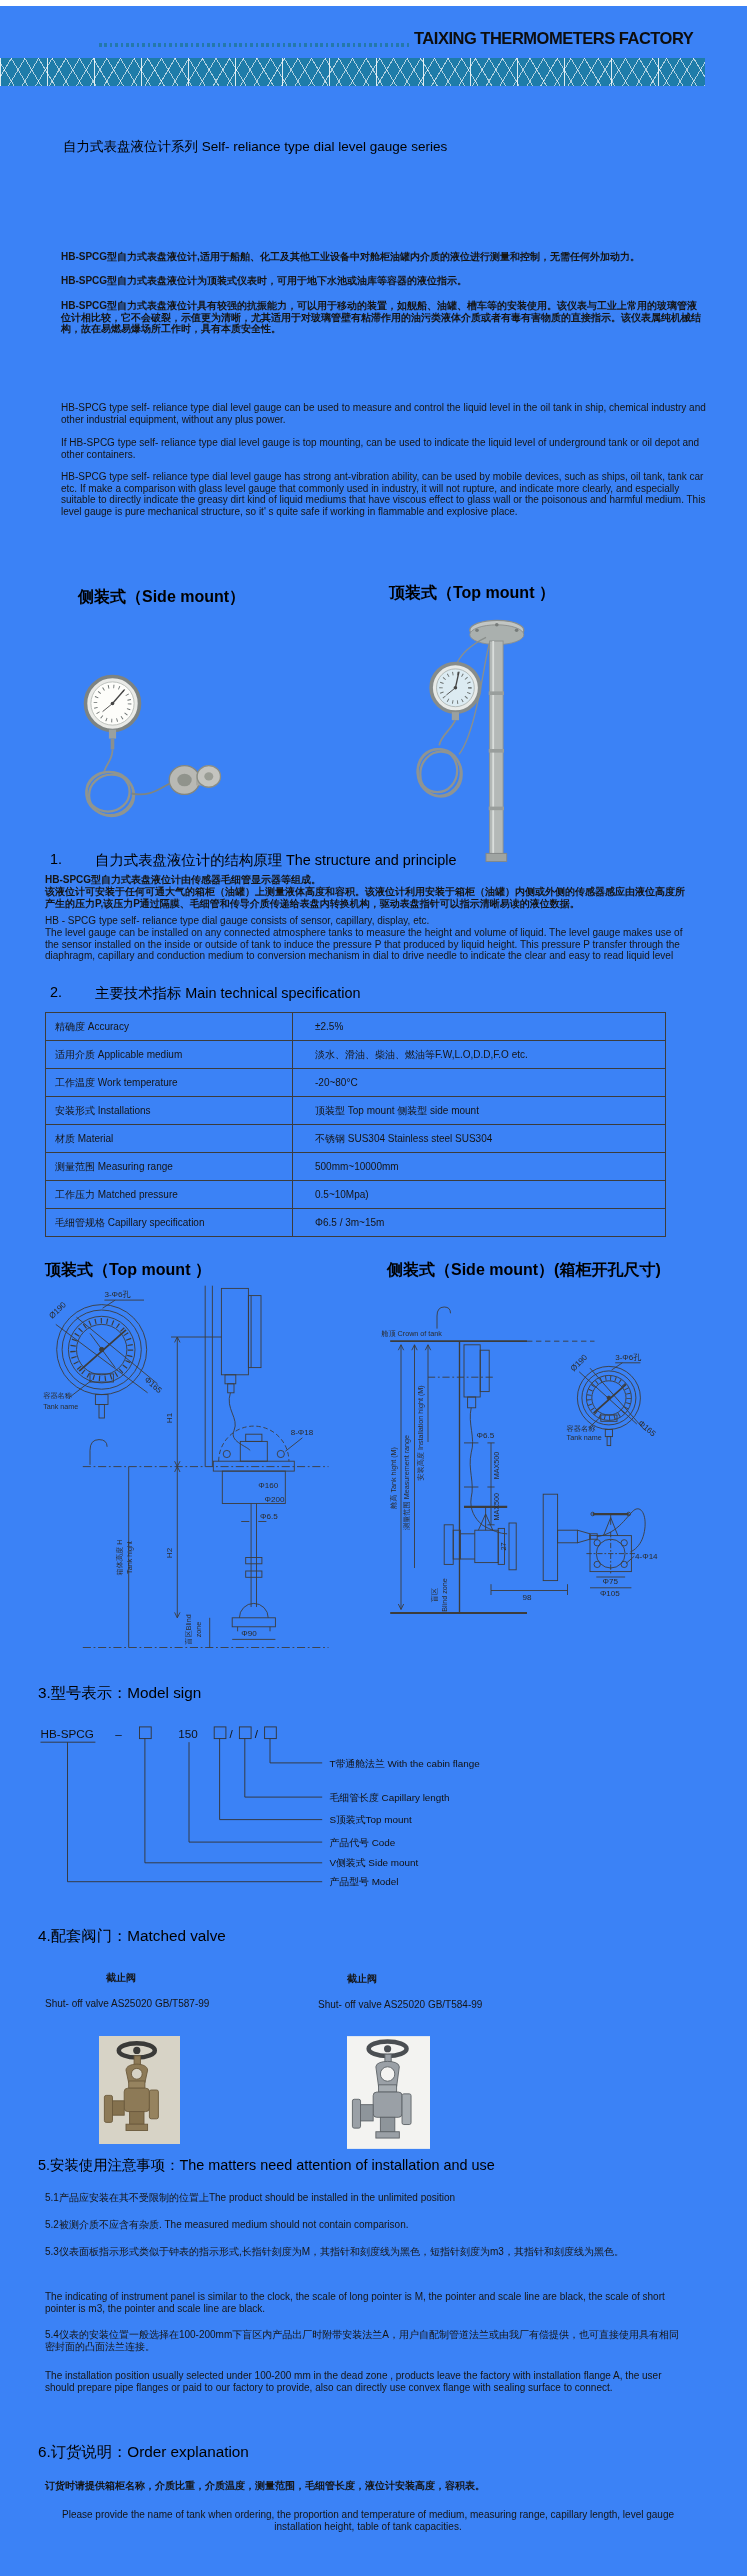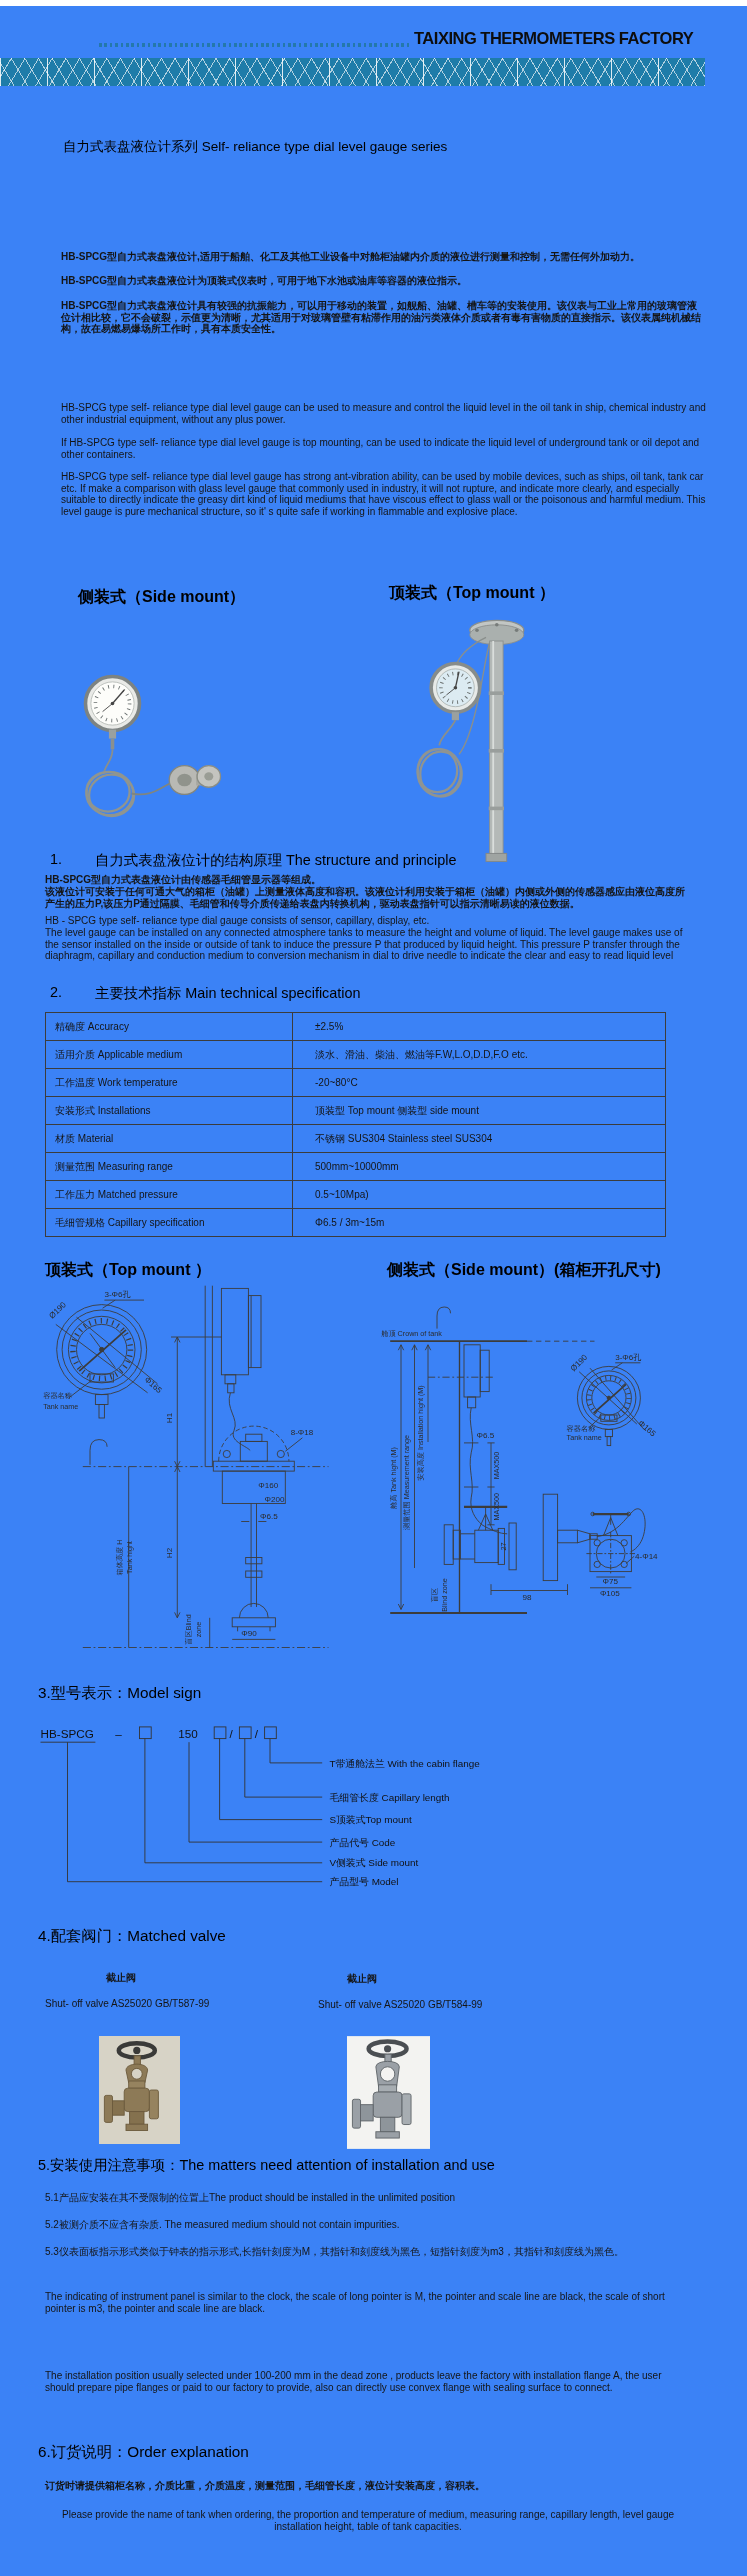--- a/index.html
+++ b/index.html
@@ -427,23 +427,24 @@
       <rect x="6" y="70" width="9" height="32" rx="2" fill="#9aa0a6" stroke="#5e6368"></rect>
       <rect x="15" y="76" width="14" height="18" fill="#8e959b" stroke="#5e6368"></rect>
       <rect x="61" y="64" width="10" height="34" rx="2" fill="#a7adb2" stroke="#5e6368"></rect>
       <rect x="37" y="90" width="16" height="16" fill="#8e959b" stroke="#5e6368"></rect>
       <rect x="32" y="106" width="26" height="7" fill="#9aa0a6" stroke="#5e6368"></rect>
     </g>
   </svg>
 
   <div class="h16" style="left:38px;top:2150px;">5.安装使用注意事项：The matters need attention of installation and use</div>
   <div class="t" style="left:45px;top:2186px;width:645px;">5.1产品应安装在其不受限制的位置上The product should be installed in the unlimited position</div>
-  <div class="t" style="left:45px;top:2213px;width:645px;">5.2被测介质不应含有杂质.  The measured medium should not contain impurities.</div>
+  <div class="t" style="left:45px;top:2213px;width:645px;">5.2被测介质不应含有杂质.  The measured medium should not contain comparison.</div>
   <div class="t" style="left:45px;top:2240px;width:641px;">5.3仪表面板指示形式类似于钟表的指示形式,长指针刻度为M，其指针和刻度线为黑色，短指针刻度为m3，其指针和刻度线为黑色。</div>
   <div class="t" style="left:45px;top:2285px;width:646px;">The indicating of instrument panel is similar to the clock, the scale of long pointer is M, the pointer and scale line are black, the scale of short pointer is m3, the pointer and scale line are black.</div>
+  <div class="t" style="left:45px;top:2323px;width:641px;">5.4仪表的安装位置一般选择在100-200mm下盲区内产品出厂时附带安装法兰A，用户自配制管道法兰或由我厂有偿提供，也可直接使用具有相同密封面的凸面法兰连接。</div>
   <div class="t" style="left:45px;top:2364px;width:646px;">The installation position usually selected under 100-200 mm in the dead zone , products leave the factory with installation flange A, the user should prepare pipe flanges or paid to our factory to provide, also can directly use convex flange with sealing surface to connect.</div>
 
   <div class="h17" style="left:38px;top:2436px;">6.订货说明：Order explanation</div>
   <div class="t cnb" style="left:45px;top:2474px;width:645px;">订货时请提供箱柜名称，介质比重，介质温度，测量范围，毛细管长度，液位计安装高度，容积表。</div>
   <div class="t" style="left:45px;top:2503px;width:646px;text-align:center;">Please provide the name of tank when ordering, the proportion and temperature of medium, measuring range, capillary length, level gauge installation height, table of tank capacities.</div>
 
 </div>
 
 
 </body></html>

